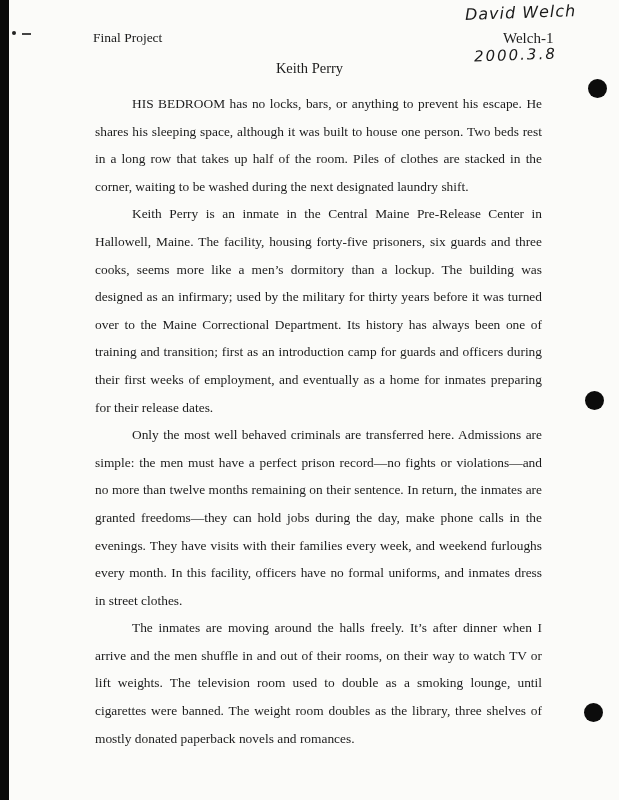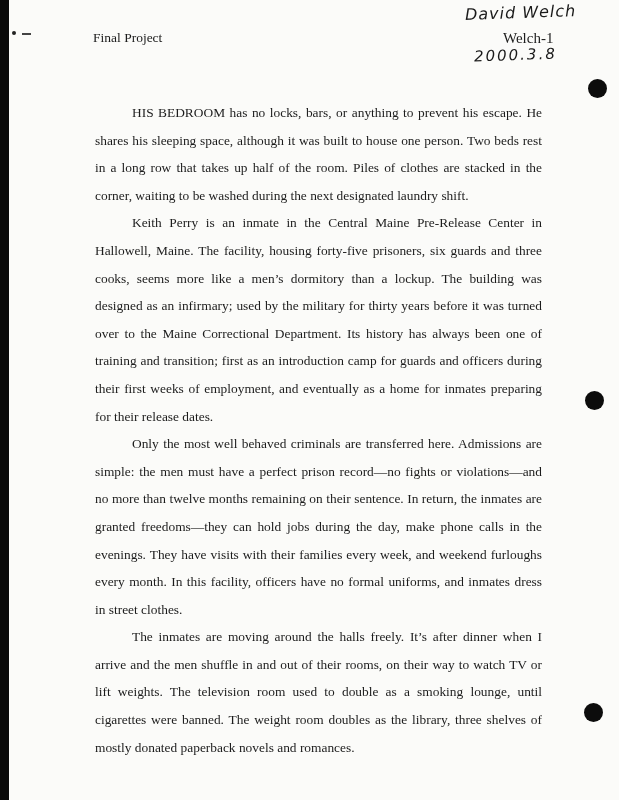--- a/index.html
+++ b/index.html
@@ -60,21 +60,21 @@
     position:absolute;left:474px;top:46px;
     font-size:15px;letter-spacing:2px;
   }
   
   .title{
     position:absolute;left:0;top:60px;width:619px;
     text-align:center;font-size:14.5px;
   }
   
   .essay{
-    position:absolute;left:95px;top:99px;width:447px;
+    position:absolute;left:95px;top:90px;width:447px;
     font-size:13.4px;line-height:27.6px;
     text-align:justify;
   }
   .essay p{
     margin:0;
     text-indent:37px;
   }
 </style>
 </head>
 <body>
@@ -89,20 +89,21 @@
   <div class="stray-dash"></div>
 
   <div class="header-left">Final Project</div>
 
   <div class="hand hand-name">David Welch</div>
 
   <div class="header-right-typed">Welch-1</div>
 
   <div class="hand hand-date">2000.3.8</div>
 
+  <div class="title">Keith Perry</div>
 
   <div class="essay">
     <p>HIS BEDROOM has no locks, bars, or anything to prevent his escape. He shares his sleeping space, although it was built to house one person. Two beds rest in a long row that takes up half of the room. Piles of clothes are stacked in the corner, waiting to be washed during the next designated laundry shift.</p>
     <p>Keith Perry is an inmate in the Central Maine Pre-Release Center in Hallowell, Maine. The facility, housing forty-five prisoners, six guards and three cooks, seems more like a men’s dormitory than a lockup. The building was designed as an infirmary; used by the military for thirty years before it was turned over to the Maine Correctional Department. Its history has always been one of training and transition; first as an introduction camp for guards and officers during their first weeks of employment, and eventually as a home for inmates preparing for their release dates.</p>
     <p>Only the most well behaved criminals are transferred here. Admissions are simple: the men must have a perfect prison record—no fights or violations—and no more than twelve months remaining on their sentence. In return, the inmates are granted freedoms—they can hold jobs during the day, make phone calls in the evenings. They have visits with their families every week, and weekend furloughs every month. In this facility, officers have no formal uniforms, and inmates dress in street clothes.</p>
     <p>The inmates are moving around the halls freely. It’s after dinner when I arrive and the men shuffle in and out of their rooms, on their way to watch TV or lift weights. The television room used to double as a smoking lounge, until cigarettes were banned. The weight room doubles as the library, three shelves of mostly donated paperback novels and romances.</p>
   </div>
 
 </div>
 

